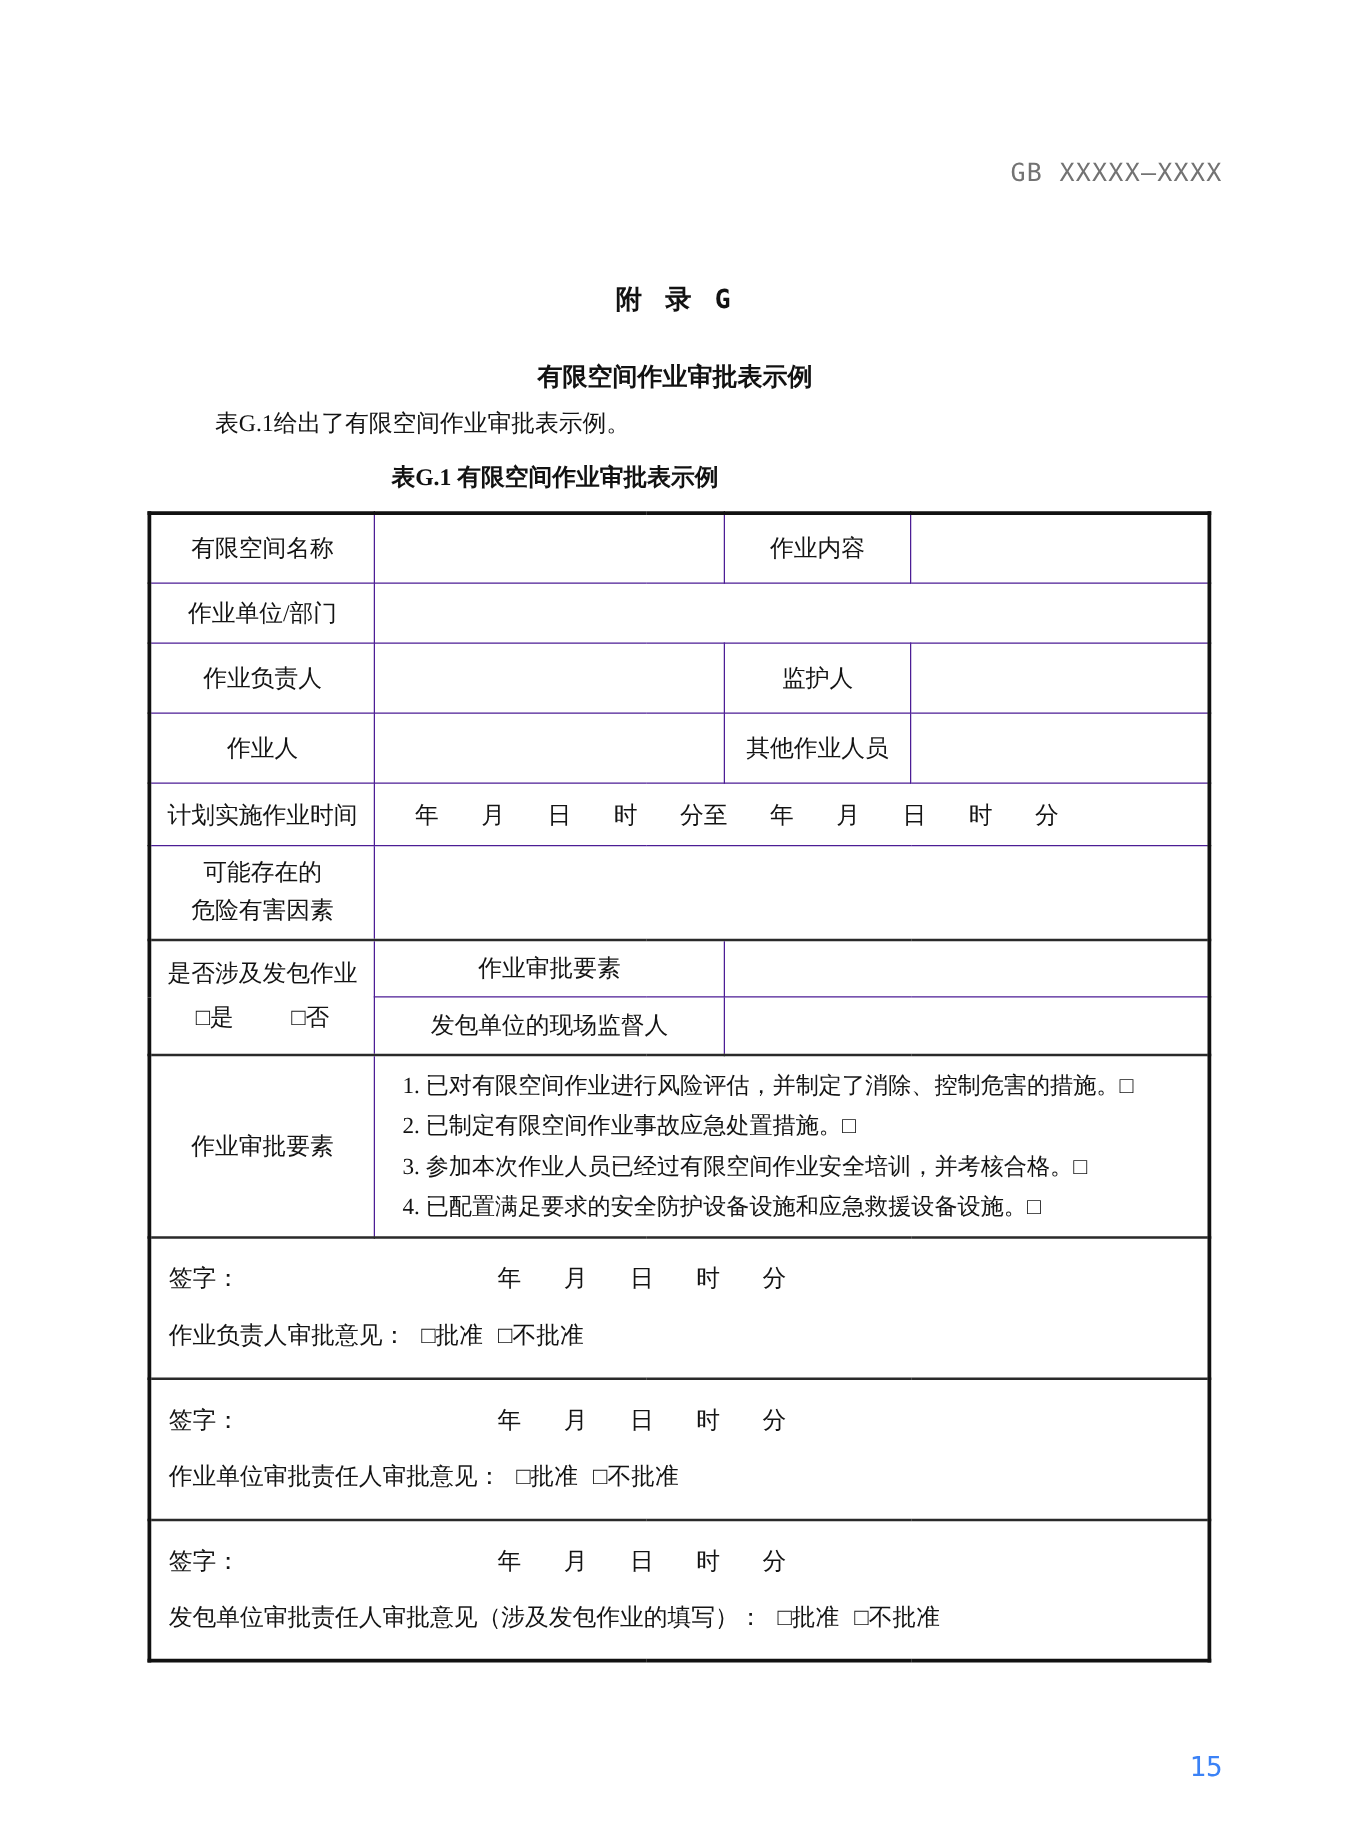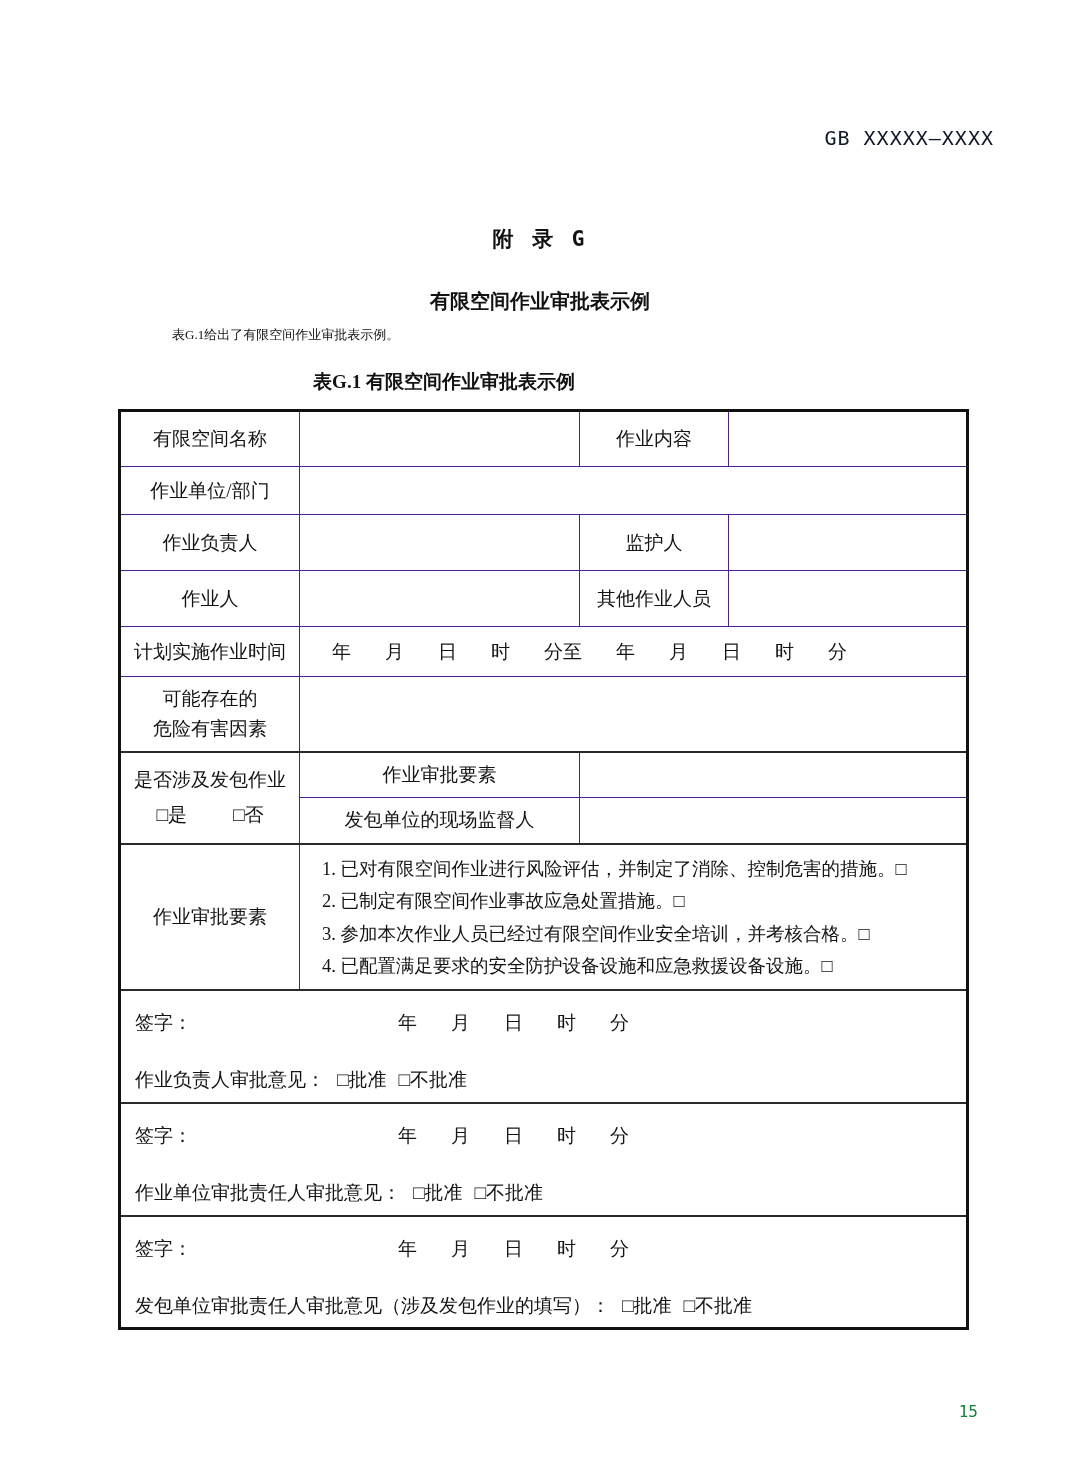--- a/index.html
+++ b/index.html
@@ -19,25 +19,25 @@
   .page {
     position: absolute;
     inset: 0;
     background: #fff;
   }
 
   
   .std-header {
     position: absolute;
     top: 126px;
-    right: 86px;
+    right: 102px;
     font-family: "DejaVu Sans Mono", "Liberation Mono", monospace;
     font-size: 20px;
     letter-spacing: 1px;
-    color: #0f172a;
+    color: #737373;
     white-space: nowrap;
   }
 
   
   .annex-title {
     position: absolute;
     top: 225px;
     left: 0;
     width: 1080px;
     text-align: center;
@@ -64,21 +64,21 @@
     width: 1080px;
     text-align: center;
     font-size: 20px;
     font-weight: bold;
     color: #121212;
   }
   .body-para {
     position: absolute;
     top: 326px;
     left: 172px;
-    font-size: 13px;
+    font-size: 19px;
     color: #141414;
   }
   .table-caption {
     position: absolute;
     top: 369px;
     left: 0;
     width: 888px;
     text-align: center;
     font-size: 19px;
     font-weight: bold;
@@ -155,21 +155,20 @@
     position: relative;
     height: 100%;
     padding: 0;
   }
   .sign-opinion {
     position: absolute;
     left: 8px;
     top: 9px;
     font-size: 19px;
     white-space: nowrap;
-    margin-top: 12px;
   }
   .sign-opinion .cbx { margin-left: 12px; }
   .sign-line {
     position: absolute;
     left: 8px;
     bottom: 10px;
     width: 100%;
     font-size: 19px;
     white-space: nowrap;
   }
@@ -180,22 +179,22 @@
 
   
   tr.thick-top > td { border-top: 2px solid #2a2a2a; }
 
   
   .page-number {
     position: absolute;
     top: 1402px;
     right: 102px;
     font-family: "DejaVu Sans Mono", "Liberation Mono", monospace;
-    font-size: 16px;
-    color: #15803d;
+    font-size: 22px;
+    color: #3b82f6;
   }
 </style>
 </head>
 <body>
 
 <div class="page">
 
   <div class="std-header">GB XXXXX—XXXX</div>
 
   <div class="annex-title">附 录 G</div>

